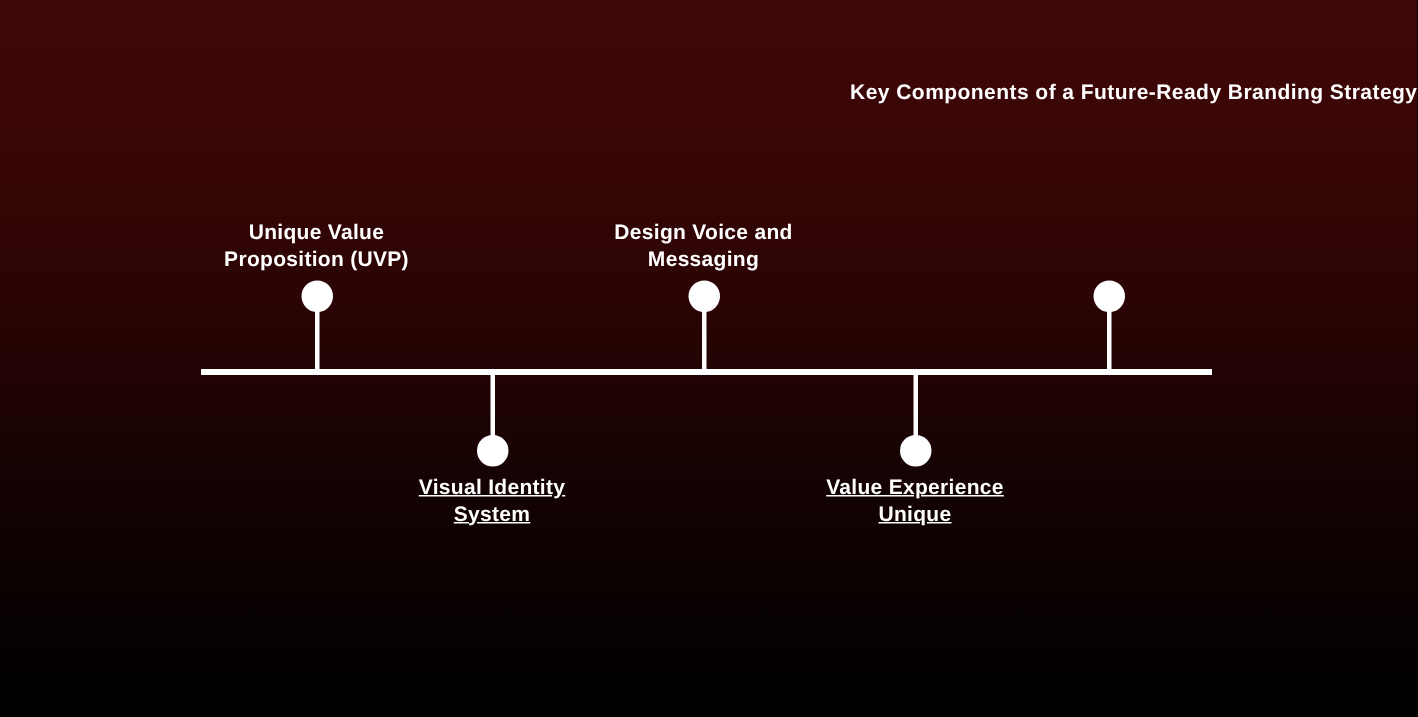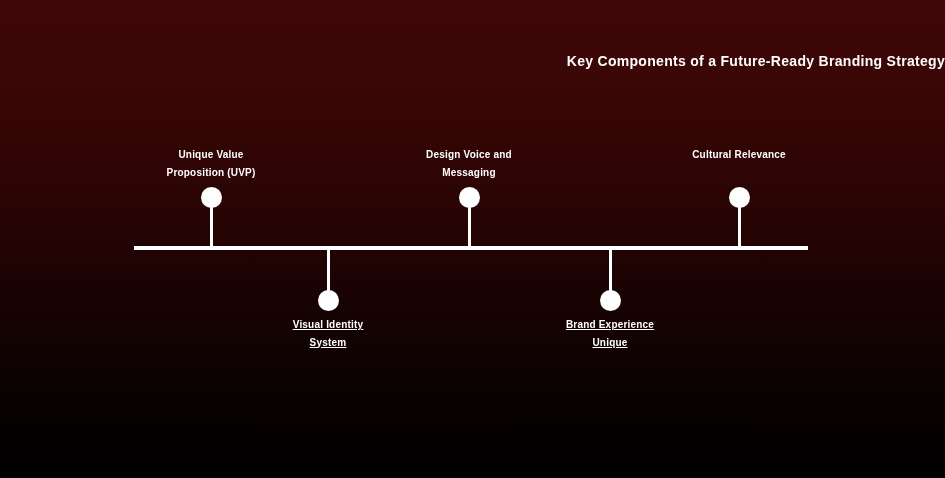--- a/index.html
+++ b/index.html
@@ -53,21 +53,21 @@
     height: 21px;
     border-radius: 50%;
     background: #ffffff;
     left: calc(var(--x) - 10.5px);
   }
   .node-label {
     position: absolute;
     left: var(--x);
     transform: translateX(-50%);
     text-align: center;
-    font-size: 10px;
+    font-size: 14px;
     font-weight: 700;
     line-height: 17.5px;
     letter-spacing: 0.2px;
     white-space: nowrap;
   }
   .above .node-label { top: 146px; }
   .below .node-label { top: 316px; text-decoration: underline; }
   .above .stem { top: 203px; height: 44px; }
   .below .stem { top: 250px; height: 43px; }
   .above .dot  { top: 187px; }
@@ -97,35 +97,35 @@
     <div class="node-label">
       <span>Design Voice and</span><br>
       <span>Messaging</span>
     </div>
   </div>
 
   <div class="node above" style="--x:739px">
     <div class="stem"></div>
     <div class="dot"></div>
     <div class="node-label">
-      <span>Cultural Relevance</span><br>
+      <br>
     </div>
   </div>
 
   <div class="node below" style="--x:328px">
     <div class="stem"></div>
     <div class="dot"></div>
     <div class="node-label">
       <span>Visual Identity</span><br>
       <span>System</span>
     </div>
   </div>
 
   <div class="node below" style="--x:610px">
     <div class="stem"></div>
     <div class="dot"></div>
     <div class="node-label">
-      <span>Brand Experience</span><br>
+      <span>Value Experience</span><br>
       <span>Unique</span>
     </div>
   </div>
 
 </div>
 
 </body></html>

